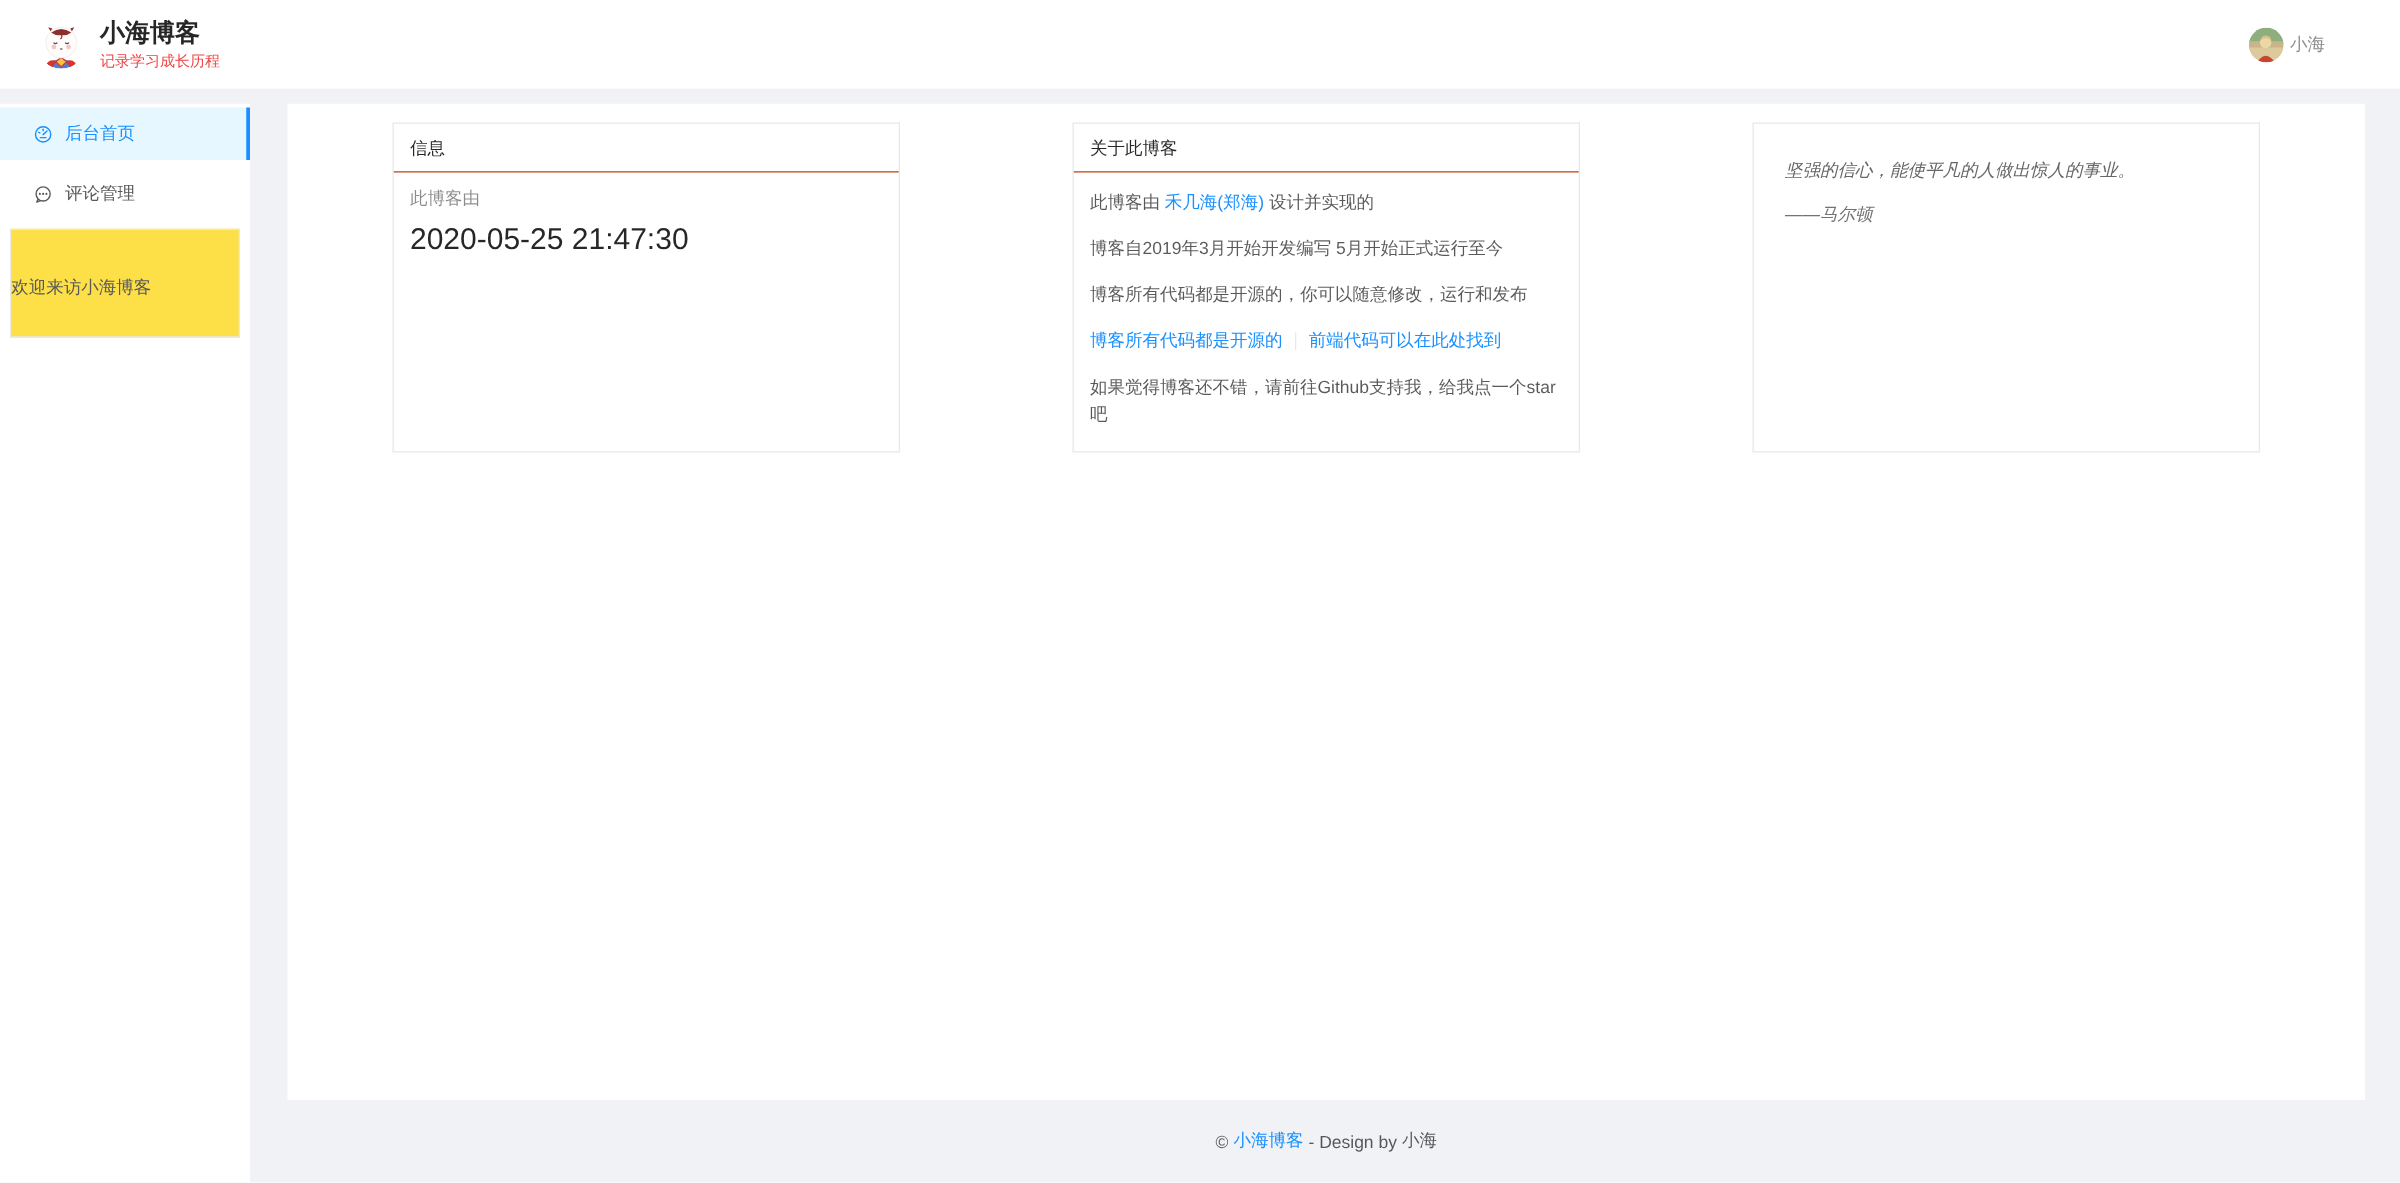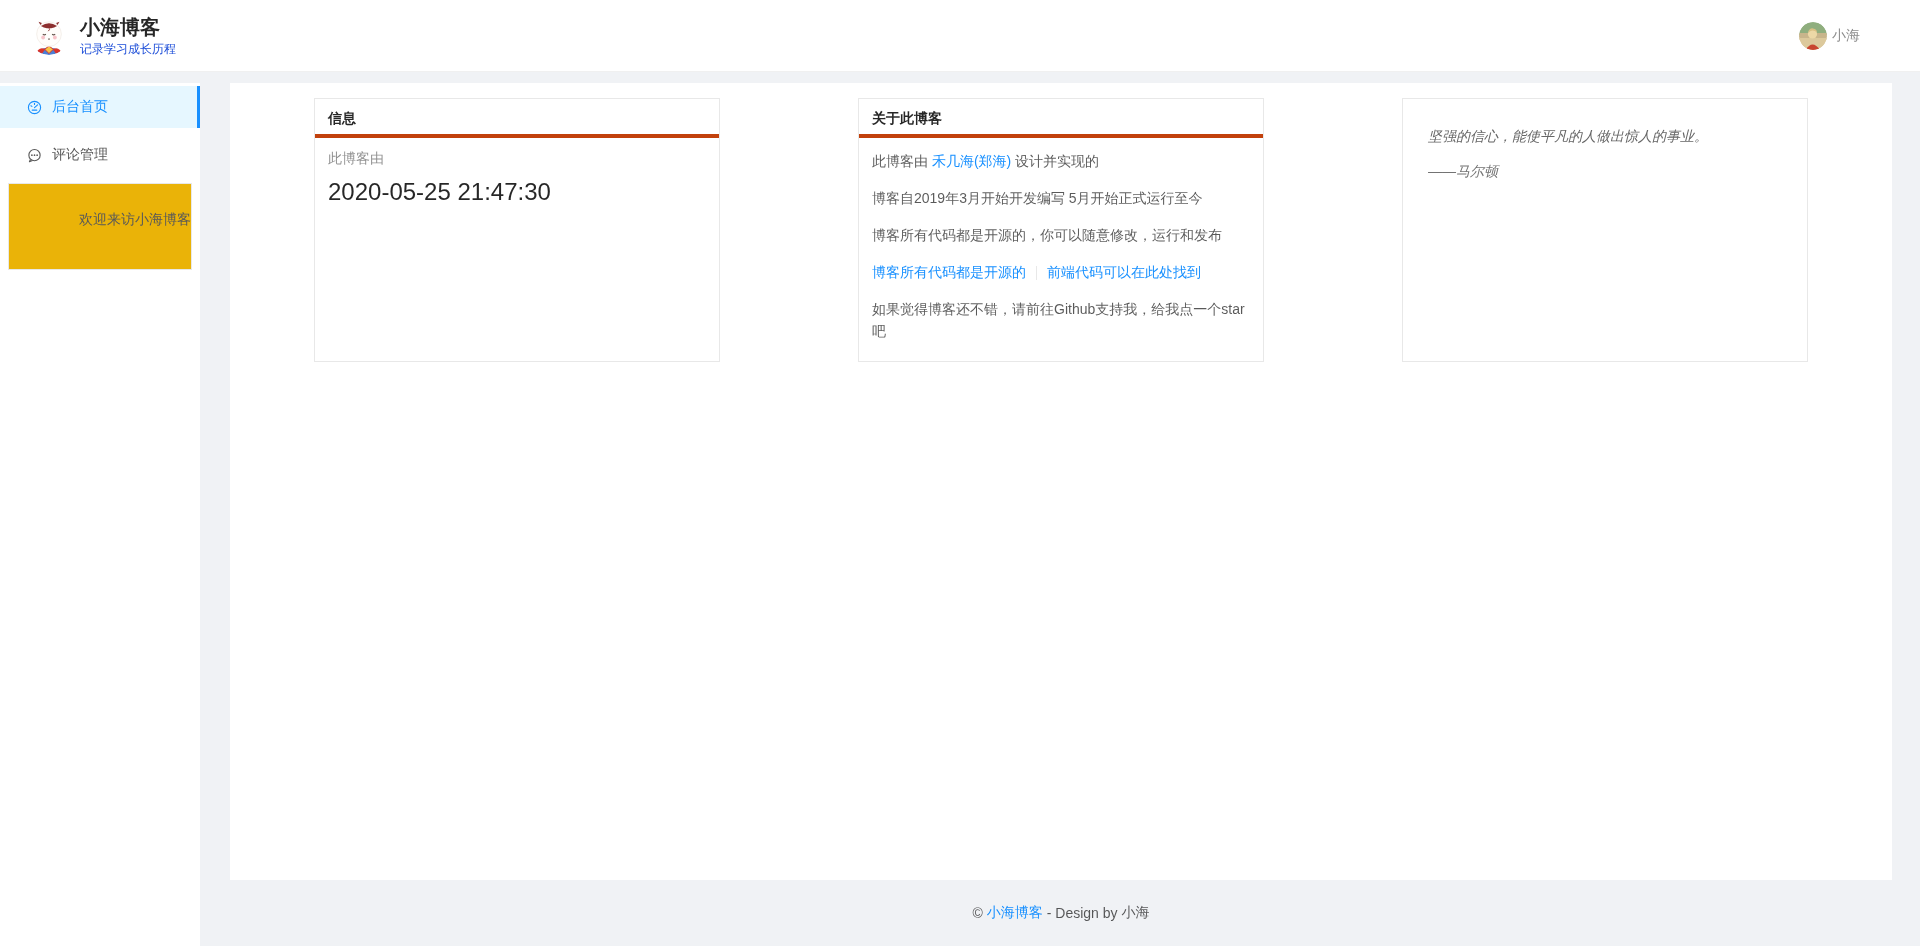--- a/index.html
+++ b/index.html
@@ -16,21 +16,21 @@
   .header{
     position:absolute;top:0;left:0;width:1920px;height:72px;
     background:#ffffff;border-bottom:1px solid #f0f0f0;
     display:flex;align-items:center;justify-content:space-between;
     box-sizing:border-box;padding:0 60px 0 30px;
   }
   .brand{display:flex;align-items:center;gap:12px;}
   .logo{width:38px;height:38px;border-radius:50%;overflow:hidden;flex:0 0 auto;}
   .brand-text{display:flex;flex-direction:column;line-height:1.25;}
   .brand-title{font-size:20px;font-weight:bold;color:rgba(0,0,0,0.85);}
-  .brand-sub{font-size:12px;color:#1d4ed8;margin-top:2px;}
+  .brand-sub{font-size:12px;color:#ef4444;margin-top:2px;}
   .user{display:flex;align-items:center;gap:5px;cursor:pointer;}
   .avatar{width:28px;height:28px;border-radius:50%;overflow:hidden;}
   .user-name{font-size:14px;color:#8c8c8c;}
 
   
   .sidebar{
     position:absolute;top:83px;left:0;width:200px;height:863px;
     background:#ffffff;
   }
   .menu{list-style:none;margin:0;padding:3px 0 0 0;}
@@ -41,40 +41,40 @@
     font-size:14px;color:#595959;cursor:pointer;
   }
   .menu-item .mi-icon{width:15px;height:15px;display:inline-flex;color:#595959;}
   .menu-item.active{
     background:#e6f7ff;color:#1890ff;
     border-right:3px solid #1890ff;
   }
   .menu-item.active .mi-icon{color:#1890ff;}
   .welcome-box{
     margin:7px 8px 0 8px;height:87px;box-sizing:border-box;
-    border:1px solid #e8e8e8;background:#eab308;
-    text-align:right;padding-top:27px;
+    border:1px solid #e8e8e8;background:#fde047;
+    text-align:left;padding-top:37px;
     font-size:14px;color:#595959;
   }
 
   
   .main{
     position:absolute;top:83px;left:230px;width:1662px;height:797px;
     background:#ffffff;box-sizing:border-box;
     padding:15px 84px;
   }
   .cards{display:flex;justify-content:space-between;}
   .card{
     width:406px;height:264px;box-sizing:border-box;
     background:#fff;border:1px solid #e8e8e8;
   }
   .card-head{
     height:39px;line-height:38px;box-sizing:border-box;
-    border-bottom:4px solid #c2410c;
-    padding:0 13px;font-size:14px;font-weight:700;
+    border-bottom:1px solid #c2410c;
+    padding:0 13px;font-size:14px;font-weight:400;
     color:rgba(0,0,0,0.85);
   }
   .card-body{padding:12px 13px;font-size:14px;color:rgba(0,0,0,0.65);}
   .stat-label{font-size:14px;color:rgba(0,0,0,0.45);}
   .stat-value{font-size:24px;color:rgba(0,0,0,0.85);margin-top:8px;line-height:32px;}
   .about p{margin:0 0 15px 0;line-height:22px;}
   .about p:last-child{margin-bottom:0;}
   a.link{color:#1890ff;text-decoration:none;cursor:pointer;}
   .v-divider{
     display:inline-block;width:1px;height:14px;background:#e8e8e8;

